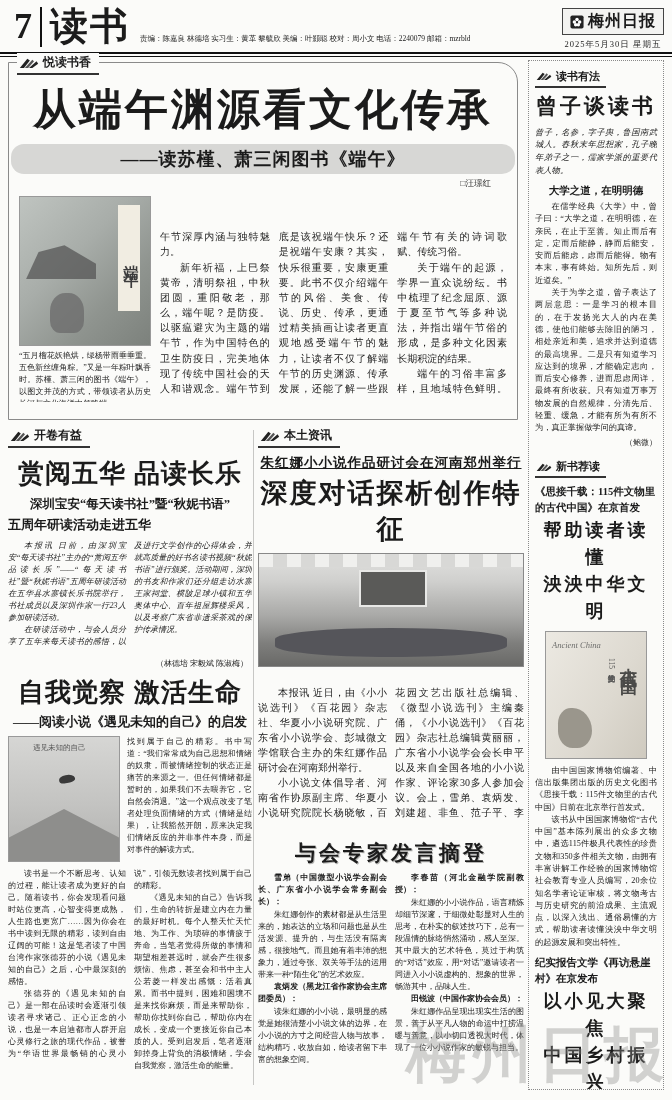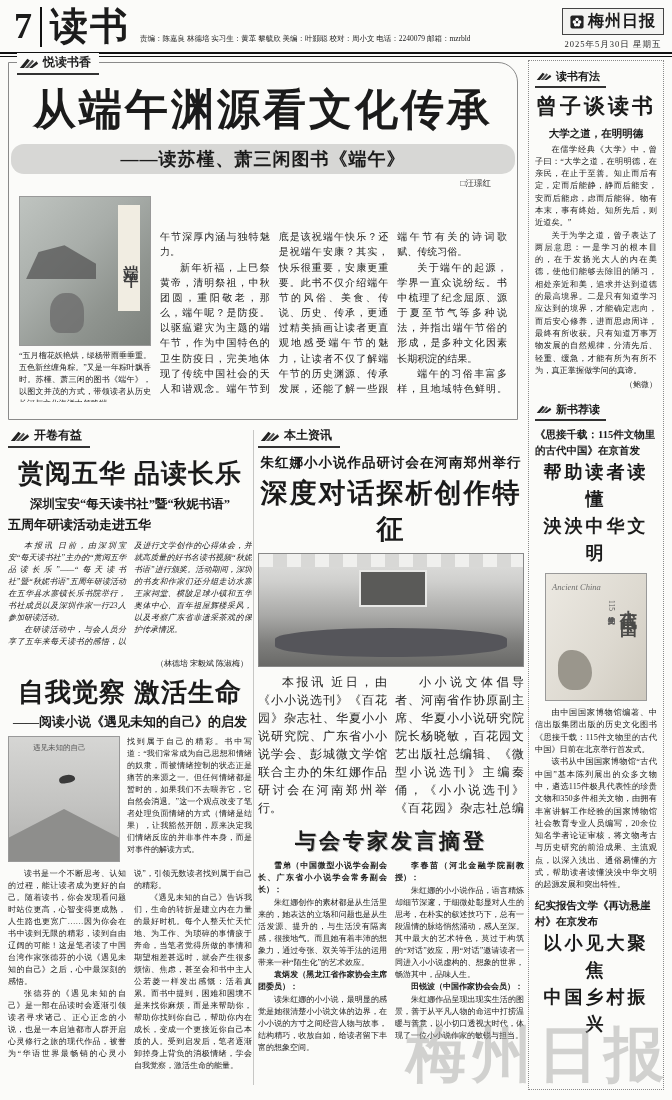--- a/index.html
+++ b/index.html
@@ -55,28 +55,28 @@
       background:linear-gradient(#d6d6d4 0%,#c3c3c1 55%,#b0b0ae 100%);}
   .cover-yujian .roof{position:absolute;left:0;bottom:0;width:100%;height:52px;background:#8e8e8c;
       clip-path:polygon(0 100%,0 55%,50% 0,100% 55%,100% 100%);}
   .cover-yujian .bird{position:absolute;left:50px;top:38px;width:16px;height:8px;background:#3a3a3a;border-radius:50% 60% 40% 40%;transform:rotate(-12deg);}
   .cover-yujian .t{position:absolute;left:24px;top:6px;font-size:7.5px;color:#555;}
   .zw-side{flex:1;font-size:8px;line-height:1.5;text-align:justify;overflow:hidden;}
   .zw-cols{column-count:2;column-gap:8px;font-size:8px;line-height:1.5;text-align:justify;height:208px;overflow:hidden;margin-top:6px;}
   
   .divider-v{position:absolute;left:253px;top:430px;width:1px;height:655px;background:#c7c7c5;}
   .centercol{position:absolute;left:258px;top:426px;width:266px;height:664px;overflow:hidden;}
-  .bt-kicker{font-size:13.5px;font-weight:bold;text-align:center;margin-top:6px;letter-spacing:1px;}
+  .bt-kicker{font-size:13.5px;font-weight:bold;text-align:center;margin-top:6px;letter-spacing:1px;text-decoration:underline;}
   .bt-h{font-size:27px;font-weight:900;font-family:Liberation Sans, sans-serif;text-align:center;letter-spacing:2px;margin:3px 0 6px;cursor:pointer;}
   .photo{height:112px;border:1px solid #888;position:relative;overflow:hidden;
       background:linear-gradient(#e2e2e0 0%,#cfcfcd 25%,#a9a9a7 55%,#7e7e7c 80%,#696967 100%);}
   .photo .screen{position:absolute;left:38%;top:14%;width:24%;height:30%;background:#5a5a58;border:2px solid #e8e8e6;}
   .photo .table{position:absolute;left:6%;right:6%;bottom:8%;height:26%;background:#55555a;border-radius:50%/38%;}
   .photo .light{position:absolute;left:0;right:0;top:0;height:12%;background:repeating-linear-gradient(90deg,#f0f0ee 0 14px,#d8d8d6 14px 28px);}
-  .bt-cols{column-count:2;column-gap:8px;font-size:12px;line-height:1.5;text-align:justify;height:146px;overflow:hidden;margin-top:6px;}
+  .bt-cols{column-count:2;column-gap:8px;font-size:10px;line-height:1.5;text-align:justify;height:146px;overflow:hidden;margin-top:18px;}
   .dg-title{font-size:21px;font-weight:900;font-family:"Liberation Sans",sans-serif;text-align:center;letter-spacing:3px;margin:8px 0 5px;text-shadow:1px 1px 0 #b5b5b3;}
   .dg-cols{column-count:2;column-gap:8px;font-size:8px;line-height:1.5;text-align:justify;height:282px;overflow:hidden;}
   p.spk{margin:0 0 1px;font-weight:bold;text-indent:2em;}
   
   .sidebar{position:absolute;left:528px;top:60px;width:136px;height:1030px;border:1px dotted #8a8a8a;
            background:#fbfbf9;padding:6px 6px;box-sizing:border-box;overflow:hidden;}
   .sidebar .tab{font-size:11px;padding:1px 6px 2px 1px;}
   .sb-h{font-size:21px;font-weight:900;font-family:"Liberation Sans",sans-serif;text-align:center;letter-spacing:3px;margin:4px 0 7px;cursor:pointer;}
   .sb-intro{font-size:8.3px;font-style:italic;line-height:1.55;text-align:justify;}
   .sb-subhead{font-size:10.5px;font-weight:bold;text-align:center;margin:6px 0 3px;}
@@ -232,20 +232,21 @@
   <div class="sidebar">
     <div class="tab">
       <svg width="16" height="10" viewBox="0 0 24 14">
         <path d="M1 13 L10 2 L13 4 L6 13 Z" fill="#222"></path>
         <path d="M7 13 L16 3 L18 5 L11 13 Z" fill="#555"></path>
         <path d="M12 13 L21 5 L23 8 L16 13 Z" fill="#222"></path>
       </svg>
       <span>读书有法</span>
     </div>
     <div class="sb-h">曾子谈读书</div>
+    <div class="sb-intro">曾子，名参，字子舆，鲁国南武城人。春秋末年思想家，孔子晚年弟子之一，儒家学派的重要代表人物。</div>
     <div class="sb-subhead">大学之道，在明明德</div>
     <p class="sb-p">在儒学经典《大学》中，曾子曰：“大学之道，在明明德，在亲民，在止于至善。知止而后有定，定而后能静，静而后能安，安而后能虑，虑而后能得。物有本末，事有终始。知所先后，则近道矣。”</p>
     <p class="sb-p">关于为学之道，曾子表达了两层意思：一是学习的根本目的，在于发扬光大人的内在美德，使他们能够去除旧的陋习，相处亲近和美，追求并达到道德的最高境界。二是只有知道学习应达到的境界，才能确定志向，而后安心修养，进而思虑周详，最终有所收获。只有知道万事万物发展的自然规律，分清先后、轻重、缓急，才能有所为有所不为，真正掌握做学问的真谛。</p>
     <div class="sb-byline">（鲍微）</div>
 
     <div class="sb-gap"></div>
     <div class="tab">
       <svg width="16" height="10" viewBox="0 0 24 14">
         <path d="M1 13 L10 2 L13 4 L6 13 Z" fill="#222"></path>
         <path d="M7 13 L16 3 L18 5 L11 13 Z" fill="#555"></path>

